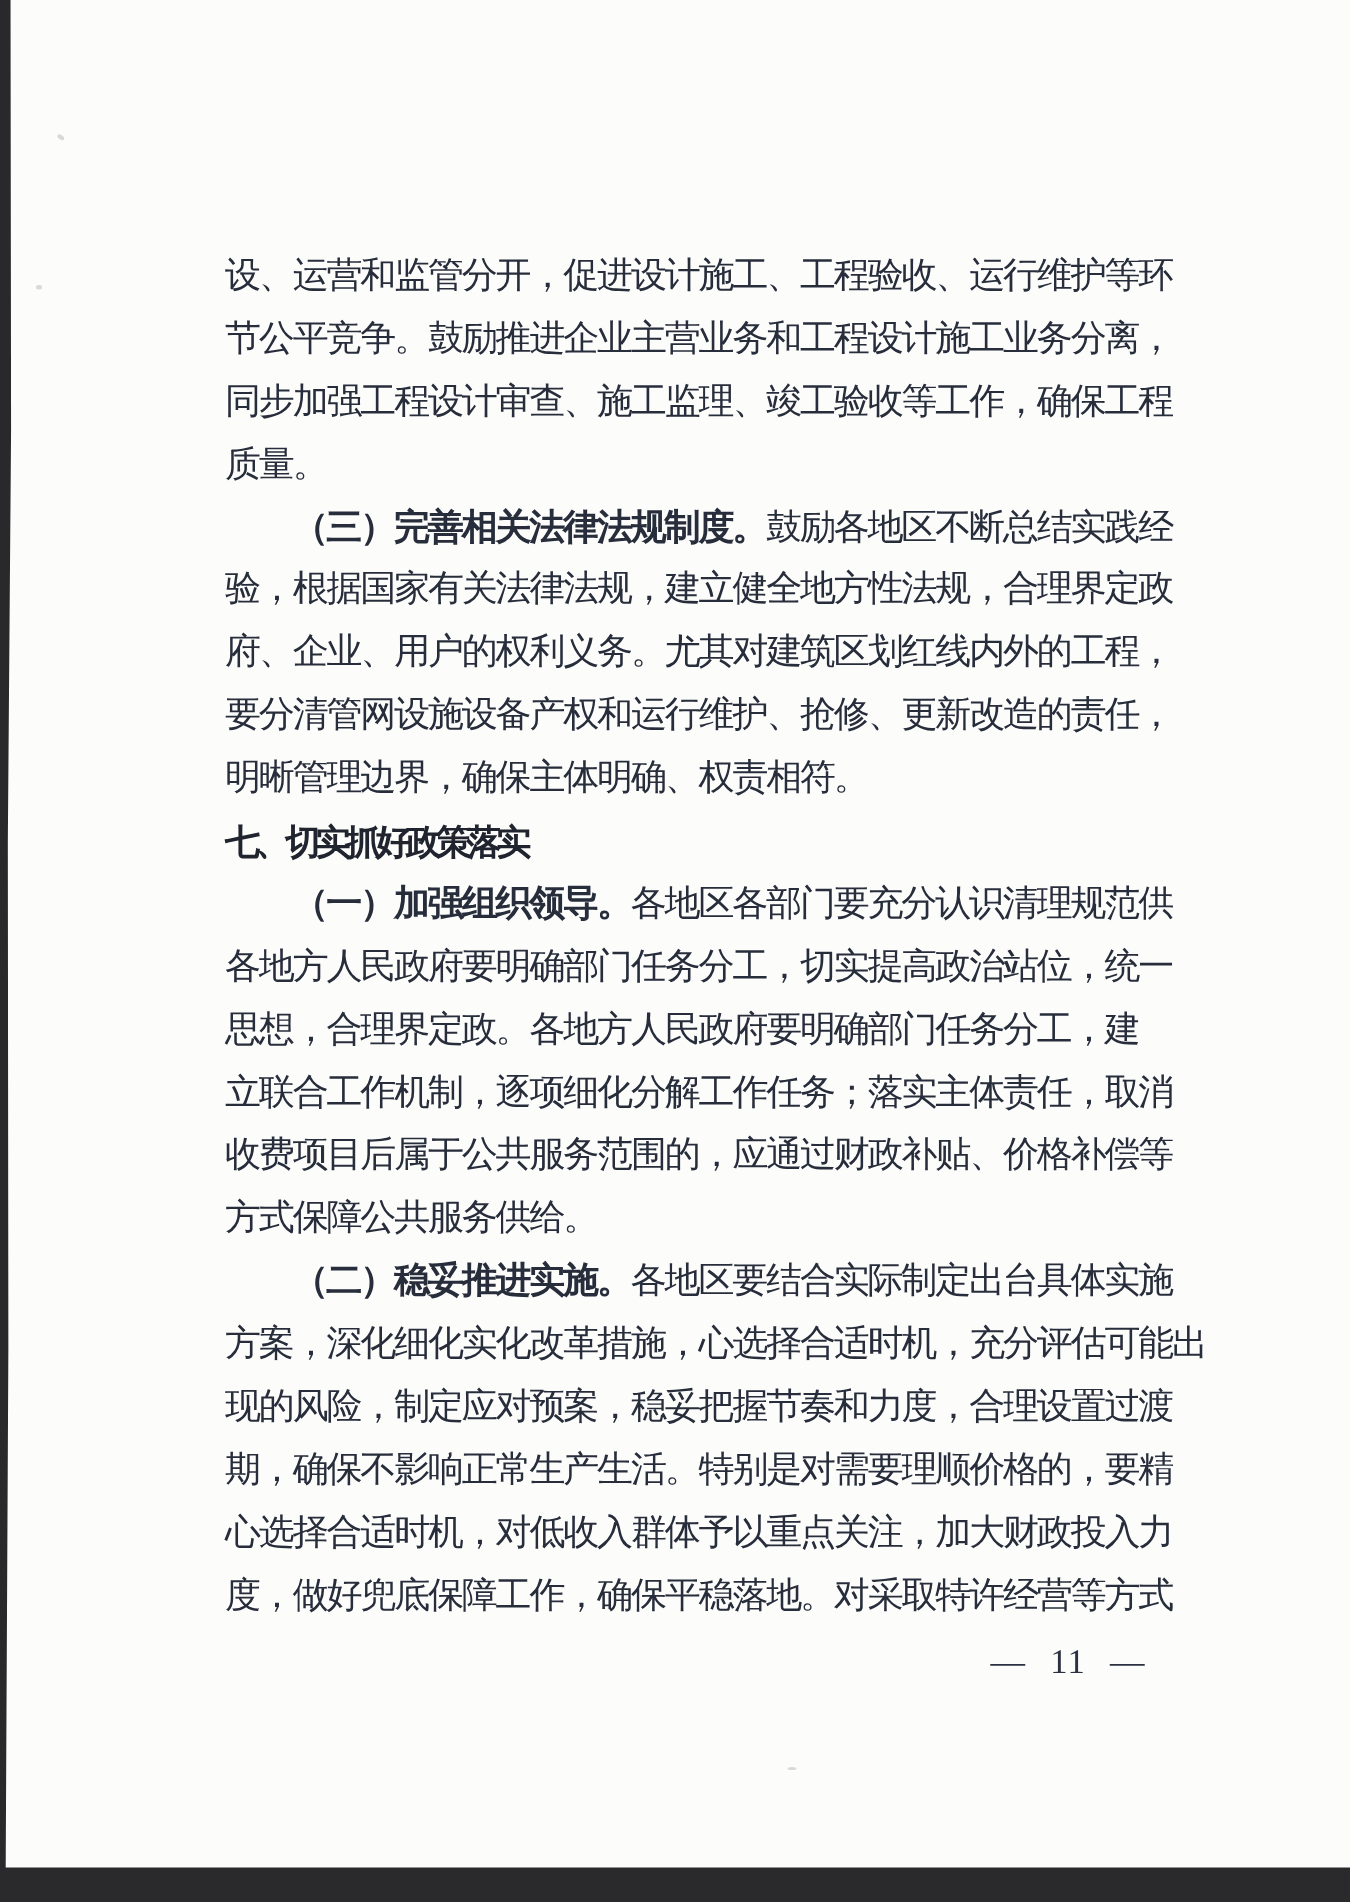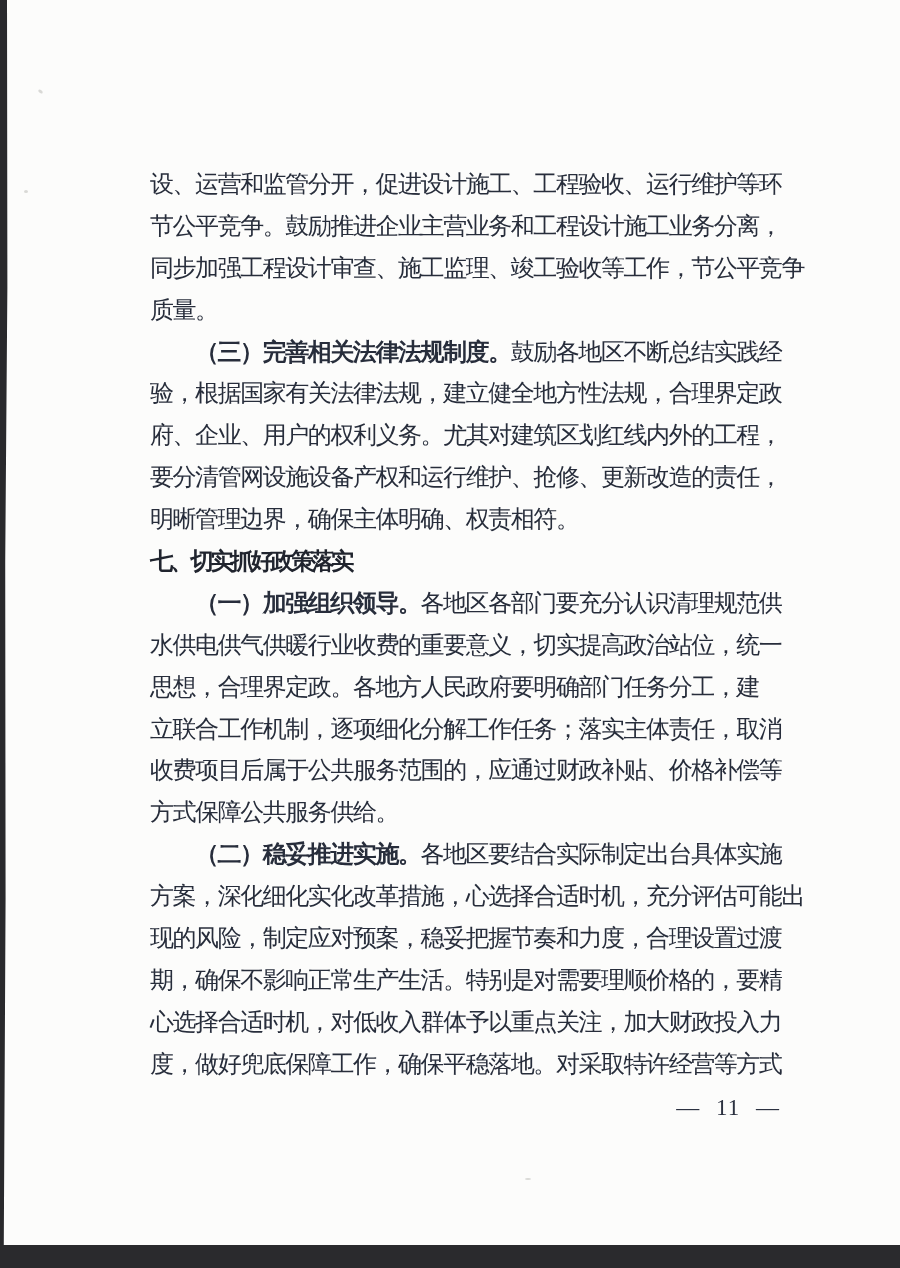--- a/index.html
+++ b/index.html
@@ -50,21 +50,21 @@
   .line .b { font-weight: 700; }
   .line.indent { padding-left: 45px; }
   .line.heading .b {
     font-family: Liberation Sans, sans-serif;
     font-size: 23.5px;
     letter-spacing: -3.4px;
     color: #20242e;
   }
   .pageno {
     position: absolute;
-    top: 1095px; right: 120px;
+    top: 1095px; right: 136px;
     color: #2b3140;
     font-size: 23px;
     letter-spacing: 1px;
     word-spacing: 9px;
     white-space: nowrap;
   }
 </style>
 </head>
 <body>
 
@@ -74,39 +74,39 @@
   <div class="speckle s1"></div>
   <div class="speckle s2"></div>
   <div class="speckle s3"></div>
 
   <div class="textblock">
 
       <div class="line"><span class="b"></span><span class="t">设、运营和监管分开，促进设计施工、工程验收、运行维护等环</span></div>
 
       <div class="line"><span class="b"></span><span class="t">节公平竞争。鼓励推进企业主营业务和工程设计施工业务分离，</span></div>
 
-      <div class="line"><span class="b"></span><span class="t">同步加强工程设计审查、施工监理、竣工验收等工作，节公平竞争</span></div>
+      <div class="line"><span class="b"></span><span class="t">同步加强工程设计审查、施工监理、竣工验收等工作，确保工程</span></div>
 
       <div class="line"><span class="b"></span><span class="t">质量。</span></div>
 
       <div class="line indent"><span class="b">（三）完善相关法律法规制度。</span><span class="t">鼓励各地区不断总结实践经</span></div>
 
       <div class="line"><span class="b"></span><span class="t">验，根据国家有关法律法规，建立健全地方性法规，合理界定政</span></div>
 
       <div class="line"><span class="b"></span><span class="t">府、企业、用户的权利义务。尤其对建筑区划红线内外的工程，</span></div>
 
       <div class="line"><span class="b"></span><span class="t">要分清管网设施设备产权和运行维护、抢修、更新改造的责任，</span></div>
 
       <div class="line"><span class="b"></span><span class="t">明晰管理边界，确保主体明确、权责相符。</span></div>
 
       <div class="line heading"><span class="b">七、切实抓好政策落实</span><span class="t"></span></div>
 
       <div class="line indent"><span class="b">（一）加强组织领导。</span><span class="t">各地区各部门要充分认识清理规范供</span></div>
 
-      <div class="line"><span class="b"></span><span class="t">水供电供气供暖行业收费的重要意义，切实提高政治站位，统一</span></div>
+      <div class="line"><span class="b"></span><span class="t">各地方人民政府要明确部门任务分工，切实提高政治站位，统一</span></div>
 
       <div class="line"><span class="b"></span><span class="t">思想，合理界定政。各地方人民政府要明确部门任务分工，建</span></div>
 
       <div class="line"><span class="b"></span><span class="t">立联合工作机制，逐项细化分解工作任务；落实主体责任，取消</span></div>
 
       <div class="line"><span class="b"></span><span class="t">收费项目后属于公共服务范围的，应通过财政补贴、价格补偿等</span></div>
 
       <div class="line"><span class="b"></span><span class="t">方式保障公共服务供给。</span></div>
 
       <div class="line indent"><span class="b">（二）稳妥推进实施。</span><span class="t">各地区要结合实际制定出台具体实施</span></div>

